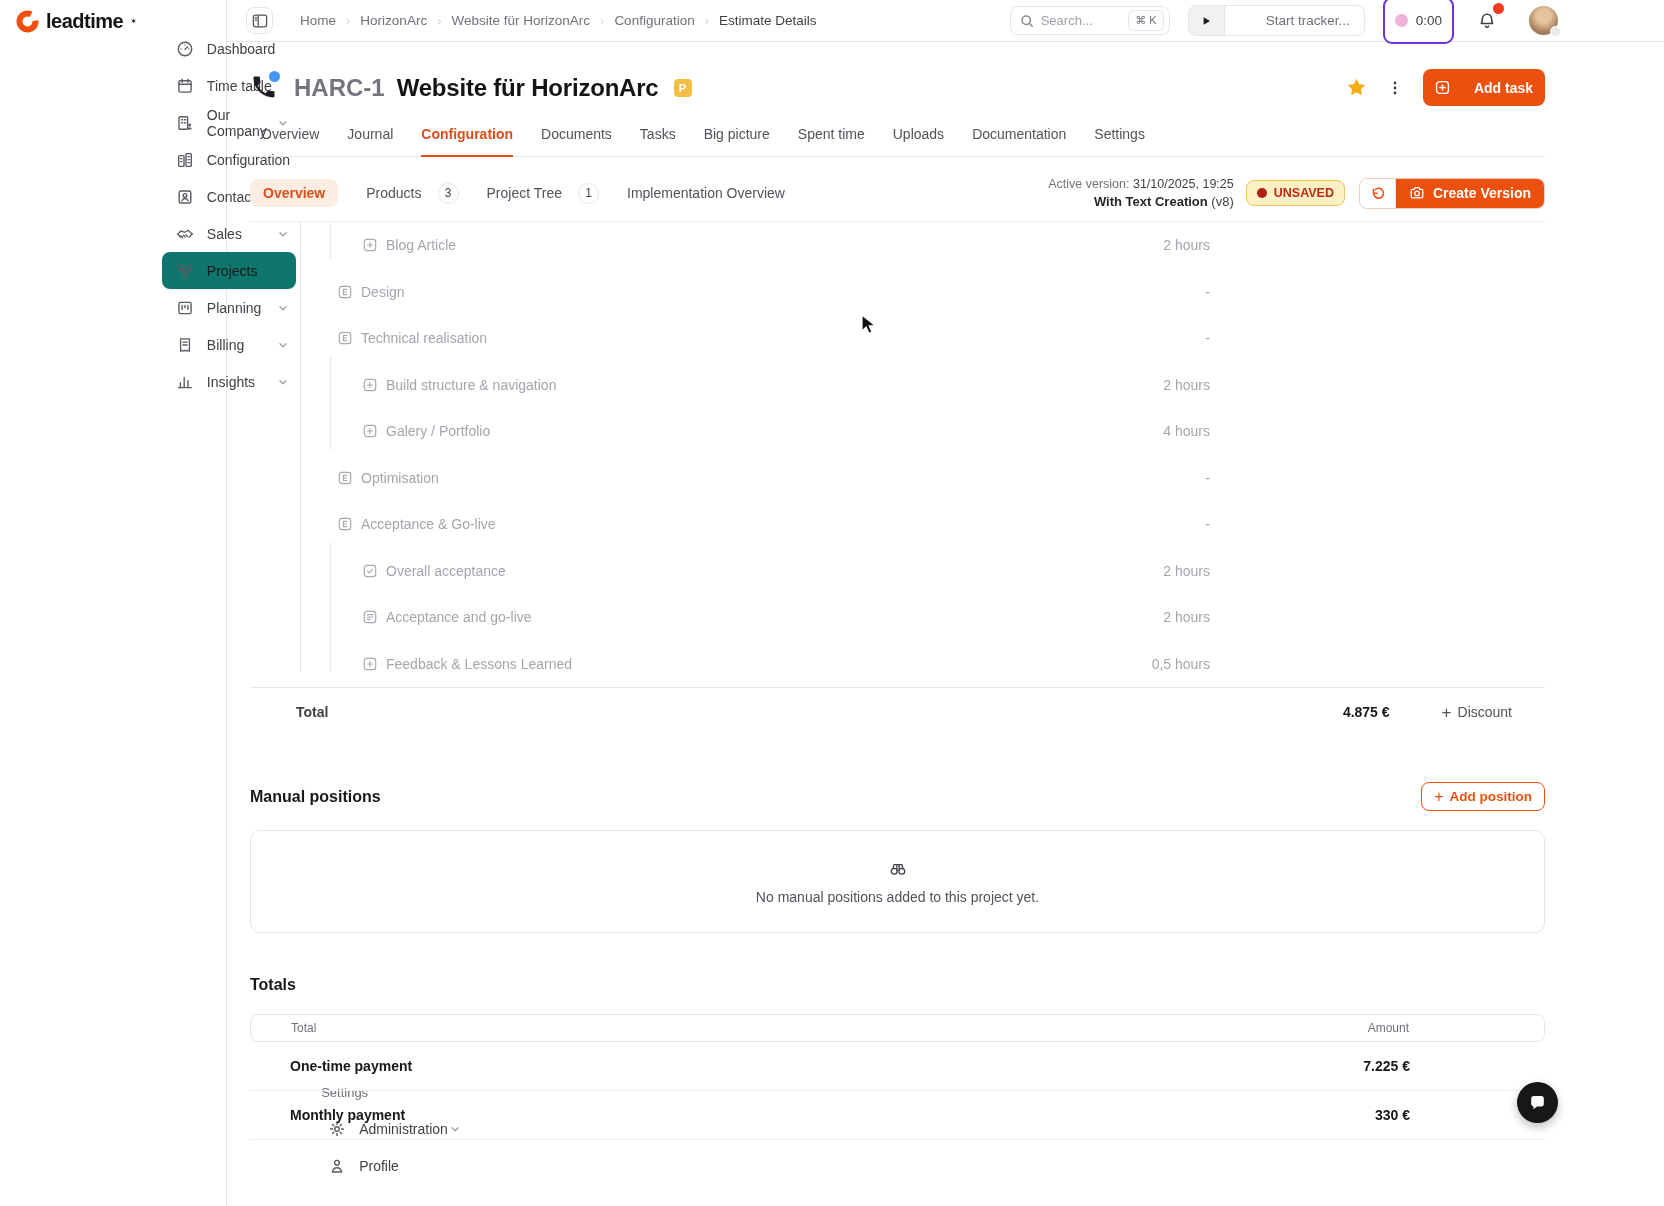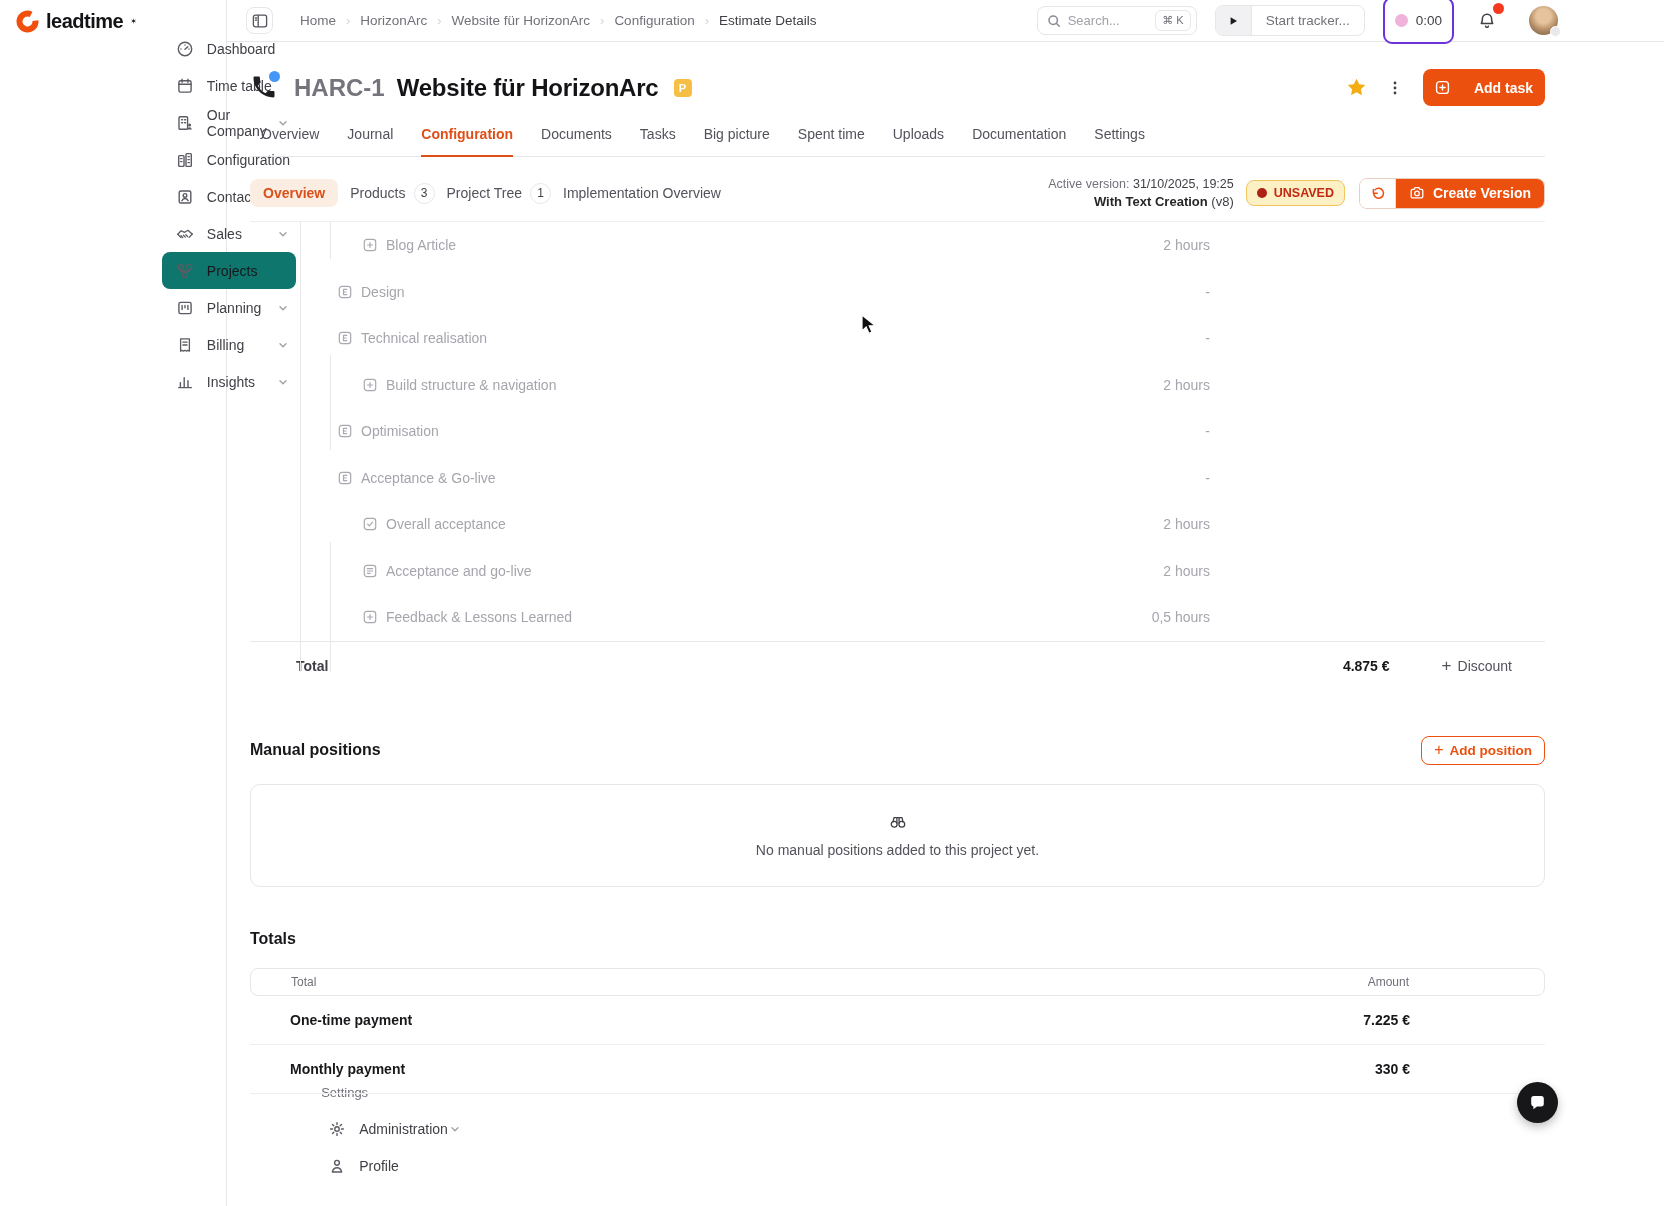--- a/index.html
+++ b/index.html
@@ -26,21 +26,21 @@
   .topbar { height:42px; border-bottom:1px solid #E6E6E9; display:flex; align-items:center; padding:0 18px 0 19px; }
   .tb-toggle { width:27px; height:27px; border:1px solid #E6E6E9; border-radius:8px; display:flex; align-items:center; justify-content:center; color:#52525B; background:#fff; }
   .crumbs { display:flex; align-items:center; gap:10px; margin-left:27px; font-size:13.5px; color:#71717A; }
   .crumb-sep { color:#D4D4D8; font-size:13px; }
   .crumb.current { color:#3F3F46; }
   .tb-right { margin-left:auto; display:flex; align-items:center; margin-right:88px; }
   .search { width:160px; height:29px; border:1px solid #E6E6E9; border-radius:8px; display:flex; align-items:center; padding:0 5px 0 9px; gap:7px; color:#8a8a93; }
   .search input { border:none; outline:none; width:76px; font-size:13px; color:#3F3F46; font-family:inherit; background:transparent; }
   .search input::placeholder { color:#A1A1AA; }
   .search-sc { margin-left:auto; border:1px solid #E6E6E9; border-radius:6px; font-size:11px; color:#71717A; padding:3px 6px; white-space:nowrap; }
-  .tracker { margin-left:18px; height:31px; border:1px solid #E6E6E9; border-radius:8px; display:flex; align-items:stretch; overflow:hidden; }
+  .tracker { margin-left:18px; height:31px; border:1px solid #E6E6E9; border-radius:8px; display:flex; align-items:stretch; overflow:hidden;gap:27px; }
   .tracker-play { width:36px; background:#F1F1F3; border-right:1px solid #E6E6E9; display:flex; align-items:center; justify-content:center; }
   .tracker-label { display:flex; align-items:center; padding:0 14px; font-size:13.5px; color:#71717A; }
   .timer { margin-left:18px; height:47px; border:2px solid #6B32D9; border-radius:9px; display:flex; align-items:center; padding:0 10px; gap:8px; background:#fff; }
   .timer-dot { width:13px; height:13px; border-radius:50%; background:#F0B1DB; }
   .timer-val { font-size:13.5px; color:#3F3F46; }
   .bellbtn { margin-left:18px; width:30px; height:30px; position:relative; display:flex; align-items:center; justify-content:center; color:#3F3F46; }
   .bell-dot { position:absolute; top:-3px; right:-2px; width:11px; height:11px; border-radius:50%; background:#F4391F; }
   .avatar { margin-left:27px; width:29px; height:29px; border-radius:50%; position:relative; flex:none;
     background: radial-gradient(circle at 50% 35%, #e6c39c 0 30%, #b08a64 60%, #6f5742 100%); }
   .avatar-dot { position:absolute; right:-3px; bottom:-2px; width:11px; height:11px; border-radius:50%; background:#E9E9EC; border:1px solid #fff; }
@@ -57,21 +57,21 @@
   .head-actions { margin-left:auto; display:flex; align-items:center; gap:20px; }
   .kebab { display:flex; color:#3F3F46; }
   .btn-primary { height:37px; background:#EC500E; color:#fff; border:none; border-radius:8px; display:flex; align-items:center; gap:24px; padding:0 12px; font-size:14px; font-weight:600; font-family:inherit; }
 
   .tabs { margin-top:20px; display:flex; gap:28px; border-bottom:1px solid #E6E6E9; padding-left:11px; }
   .tab { font-size:14px; color:#52525B; padding-bottom:13px; }
   .tab.active { color:#DE4F17; font-weight:600; border-bottom:2px solid #DE4F17; margin-bottom:-1px; }
 
   .subbar { margin-top:19px; display:flex; align-items:center; }
   .pill-active { background:#FCEDE2; color:#D9501A; font-weight:600; font-size:14px; border-radius:8px; padding:6px 13px; }
-  .subtab { display:flex; align-items:center; gap:8px; margin-left:12px; font-size:14px; color:#52525B; }
+  .subtab { display:flex; align-items:center; gap:16px; margin-left:28px; font-size:14px; color:#52525B; }
   .count-badge { width:21px; height:21px; border:1px solid #E6E6E9; border-radius:50%; font-size:12px; color:#3F3F46; display:flex; align-items:center; justify-content:center; }
   .version { margin-left:auto; text-align:right; line-height:17px; margin-right:12px; }
   .vline1 { font-size:12.5px; color:#71717A; }
   .vline1 b { color:#3F3F46; font-weight:400; }
   .vline2 { font-size:13px; color:#3F3F46; }
   .vline2 .vname { font-weight:700; color:#27272A; }
   .unsaved { background:#FCF0C4; border:1.5px solid #F1C65D; border-radius:8px; display:flex; align-items:center; gap:7px; padding:5px 10px; margin-right:14px; }
   .unsaved-dot { width:10px; height:10px; border-radius:50%; background:#AD2213; }
   .unsaved-txt { font-size:12.5px; font-weight:700; color:#C02A12; }
   .split { display:flex; height:31px; border-radius:8px; overflow:hidden; border:1px solid #e8cfc2; }
@@ -482,20 +482,30 @@
           <div class="trow lv2">
             <span class="ticon">
                 <svg width="14" height="14" viewBox="0 0 14 14" fill="none" stroke="currentColor" stroke-width="1.2" stroke-linecap="round">
                   <rect x="1.3" y="1.3" width="11.4" height="11.4" rx="2.6"></rect>
                   <path d="M7 4.5v5M4.5 7h5"></path>
                 </svg>
               </span>
             <span class="tlabel">Build structure &amp; navigation</span>
             <span class="thours">2 hours</span>
           </div>
+          <div class="trow lv2">
+            <span class="ticon">
+                <svg width="14" height="14" viewBox="0 0 14 14" fill="none" stroke="currentColor" stroke-width="1.2" stroke-linecap="round">
+                  <rect x="1.3" y="1.3" width="11.4" height="11.4" rx="2.6"></rect>
+                  <path d="M7 4.5v5M4.5 7h5"></path>
+                </svg>
+              </span>
+            <span class="tlabel">Galery / Portfolio</span>
+            <span class="thours">4 hours</span>
+          </div>
           <div class="trow lv1">
             <span class="ticon">
                 <svg width="14" height="14" viewBox="0 0 14 14" fill="none" stroke="currentColor" stroke-width="1.2" stroke-linecap="round">
                   <rect x="1.3" y="1.3" width="11.4" height="11.4" rx="2.6"></rect>
                   <path d="M5.5 4.4h3.2M5.5 7h2.6M5.5 9.6h3.2M5.5 4.4v5.2"></path>
                 </svg>
               </span>
             <span class="tlabel">Optimisation</span>
             <span class="thours">-</span>
           </div>

